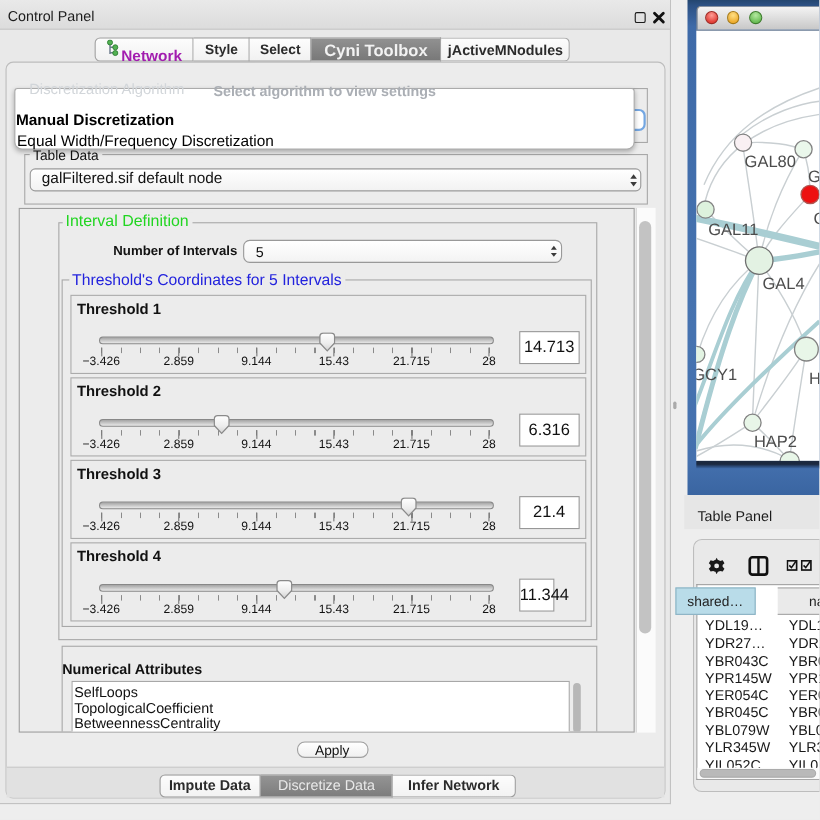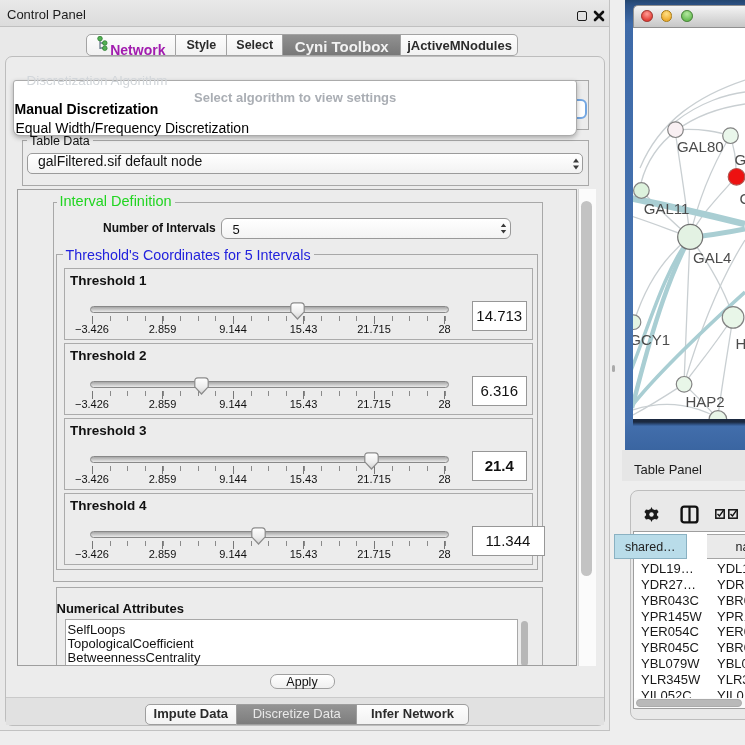--- a/index.html
+++ b/index.html
@@ -38,21 +38,21 @@
 <div class="abs" style="left:22px;top:140px;width:567px;height:46px;border:1px solid #a8a8a8;box-sizing:border-box;"></div>
 <div class="gl" style="left:27px;top:133.5px;font-size:12.5px;color:#111;">Table Data</div>
 <div class="abs" style="left:27px;top:152.5px;width:556px;height:21px;border:1.2px solid #9b9b9b;border-radius:5px;background:linear-gradient(#ffffff,#f2f2f2);box-sizing:border-box;"></div>
 <div class="abs" style="left:38px;top:153px;font-size:14px;color:#111;">galFiltered.sif default node</div>
 <svg class="abs" style="left:570px;top:157.5px;" width="12" height="12" viewBox="0 0 12 12">
     <path d="M6,0.5 L9,4.5 L3,4.5 Z" fill="#3a3a3a"></path>
     <path d="M6,11.5 L9,7.5 L3,7.5 Z" fill="#3a3a3a"></path>
   </svg>
 <div class="abs" style="left:13px;top:80px;width:564px;height:56px;background:#ffffff;border:1px solid #ababab;border-radius:3px 3px 7px 7px;box-sizing:border-box;box-shadow:0 2px 5px rgba(0,0,0,0.28);"></div>
 <div class="abs" style="left:26.5px;top:72.5px;font-size:13.5px;color:#d2d6da;z-index:3;">Discretization Algorithm</div>
-<div class="abs" style="left:194px;top:90px;font-size:13px;font-weight:bold;color:#aaaeb4;z-index:3;">Select algorithm to view settings</div>
+<div class="abs" style="left:194px;top:75px;font-size:13px;font-weight:bold;color:#aaaeb4;z-index:3;">Select algorithm to view settings</div>
 <div class="abs" style="left:14.5px;top:101.4px;font-size:14px;font-weight:bold;color:#000;z-index:3;">Manual Discretization</div>
 <div class="abs" style="left:15.5px;top:119.9px;font-size:14px;color:#000;z-index:3;">Equal Width/Frequency Discretization</div>
 <div class="abs" style="left:16.5px;top:188.5px;width:560px;height:477px;border:1px solid #9e9e9e;box-sizing:border-box;background:#ececec;overflow:hidden;">
 <div class="abs" style="left:35.5px;top:12.5px;width:490px;height:380px;border:1px solid #a8a8a8;box-sizing:border-box;"></div>
 <div class="gl" style="left:39.0px;top:3.5px;font-size:14.5px;color:#21d521;">Interval Definition</div>
 <div class="abs" style="left:85.5px;top:31.0px;font-size:12px;font-weight:bold;color:#111;">Number of Intervals</div>
 <div class="abs" style="left:203.0px;top:28.0px;width:290px;height:21px;border:1.3px solid #999;border-radius:6px;background:linear-gradient(#ffffff,#f3f3f3);box-sizing:border-box;"></div>
 <div class="abs" style="left:215.0px;top:32.0px;font-size:13px;color:#111;">5</div>
 <svg class="abs" style="left:480.0px;top:33.0px;" width="11" height="11" viewBox="0 0 11 11">
       <path d="M5.5,0.5 L8.2,4 L2.8,4 Z" fill="#3a3a3a"></path>
@@ -133,21 +133,21 @@
 <svg class="abs" style="left:346.0px;top:262.0px;" width="15" height="18" viewBox="0 0 15 18">
 <defs>
         <linearGradient id="th417" x1="0" y1="0" x2="0" y2="1">
           <stop offset="0" stop-color="#ffffff"></stop>
           <stop offset="0.6" stop-color="#ececec"></stop>
           <stop offset="1" stop-color="#d2d2d2"></stop>
         </linearGradient>
       </defs>
 <path d="M0.8,4 Q0.8,0.8 4,0.8 L11,0.8 Q14.2,0.8 14.2,4 L14.2,9.8 L7.5,17 L0.8,9.8 Z" fill="url(#th417)" stroke="#8a8a8a" stroke-width="1.2"></path>
     </svg>
-<div class="abs" style="left:454.0px;top:261.5px;width:55.5px;height:30px;border:1.5px solid #979797;background:#fff;box-sizing:border-box;font-size:15px;color:#111;text-align:center;line-height:28px;font-weight:bold;">21.4</div>
+<div class="abs" style="left:454.0px;top:261.5px;width:55.5px;height:30px;border:1.5px solid #979797;background:#fff;box-sizing:border-box;font-size:15px;color:#111;text-align:center;line-height:28px;">21.4</div>
 <div class="abs" style="left:46.5px;top:303.5px;width:469px;height:72px;border:1px solid #ababab;box-sizing:border-box;"></div>
 <div class="abs" style="left:52.400000000000006px;top:308.0px;font-size:13.5px;font-weight:bold;color:#111;">Threshold 4</div>
 <div class="abs" style="left:72.0px;top:341.0px;width:357px;height:5px;border:1px solid #888;border-radius:3.5px;background:linear-gradient(#a6a6a6,#e9e9e9);box-sizing:content-box;"></div>
 <div class="abs" style="left:74.5px;top:351.5px;width:354px;height:5px;background:repeating-linear-gradient(90deg,#8a8a8a 0 1px,transparent 1px 17.625px);"></div>
 <div class="abs" style="left:74.0px;top:351.5px;width:1px;height:8px;background:#777;"></div>
 <div class="abs" style="left:144.5px;top:351.5px;width:1px;height:8px;background:#777;"></div>
 <div class="abs" style="left:215.0px;top:351.5px;width:1px;height:8px;background:#777;"></div>
 <div class="abs" style="left:285.5px;top:351.5px;width:1px;height:8px;background:#777;"></div>
 <div class="abs" style="left:356.0px;top:351.5px;width:1px;height:8px;background:#777;"></div>
 <div class="abs" style="left:426.5px;top:351.5px;width:1px;height:8px;background:#777;"></div>
@@ -160,21 +160,21 @@
 <svg class="abs" style="left:233.0px;top:337.0px;" width="15" height="18" viewBox="0 0 15 18">
 <defs>
         <linearGradient id="th492" x1="0" y1="0" x2="0" y2="1">
           <stop offset="0" stop-color="#ffffff"></stop>
           <stop offset="0.6" stop-color="#ececec"></stop>
           <stop offset="1" stop-color="#d2d2d2"></stop>
         </linearGradient>
       </defs>
 <path d="M0.8,4 Q0.8,0.8 4,0.8 L11,0.8 Q14.2,0.8 14.2,4 L14.2,9.8 L7.5,17 L0.8,9.8 Z" fill="url(#th492)" stroke="#8a8a8a" stroke-width="1.2"></path>
     </svg>
-<div class="abs" style="left:454.0px;top:336.5px;width:73px;height:30px;border:1.5px solid #979797;background:#fff;box-sizing:border-box;font-size:15px;color:#111;text-align:center;line-height:28px;">11.344</div>
+<div class="abs" style="left:454.0px;top:336.5px;width:32px;height:30px;border:1.5px solid #979797;background:#fff;box-sizing:border-box;font-size:15px;color:#111;text-align:center;line-height:28px;">11.344</div>
 <div class="abs" style="left:38.5px;top:397.5px;width:487px;height:118px;border:1px solid #a8a8a8;box-sizing:border-box;"></div>
 <div class="abs" style="left:39.0px;top:411.0px;font-size:13px;font-weight:bold;color:#111;">Numerical Attributes</div>
 <div class="abs" style="left:47.5px;top:429.5px;width:452.5px;height:60px;background:#fff;border:1px solid #a8a8a8;box-sizing:border-box;"></div>
 <div class="abs" style="left:50.0px;top:432.5px;font-size:13px;color:#111;">SelfLoops</div>
 <div class="abs" style="left:50.0px;top:446.5px;font-size:13px;color:#111;">TopologicalCoefficient</div>
 <div class="abs" style="left:50.0px;top:460.5px;font-size:13px;color:#111;">BetweennessCentrality</div>
 <div class="abs" style="left:503.0px;top:431.5px;width:7.5px;height:45px;border-radius:4px;background:#b7b7b7;"></div>
 </div>
 <div class="abs" style="left:577.5px;top:188.5px;width:18px;height:477px;background:#fbfbfb;border-left:1px solid #d6d6d6;box-sizing:border-box;"></div>
 <div class="abs" style="left:581px;top:201px;width:10.5px;height:375px;border-radius:5.5px;background:#c3c3c3;"></div>

